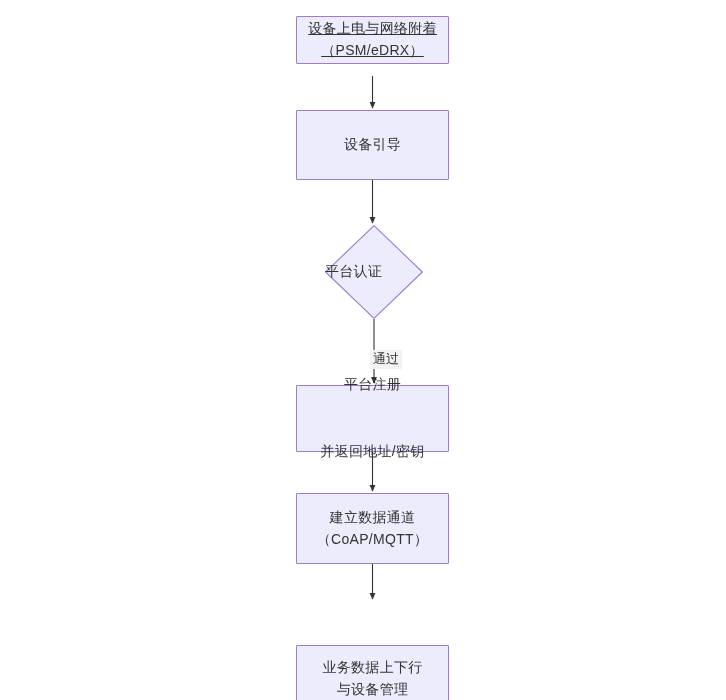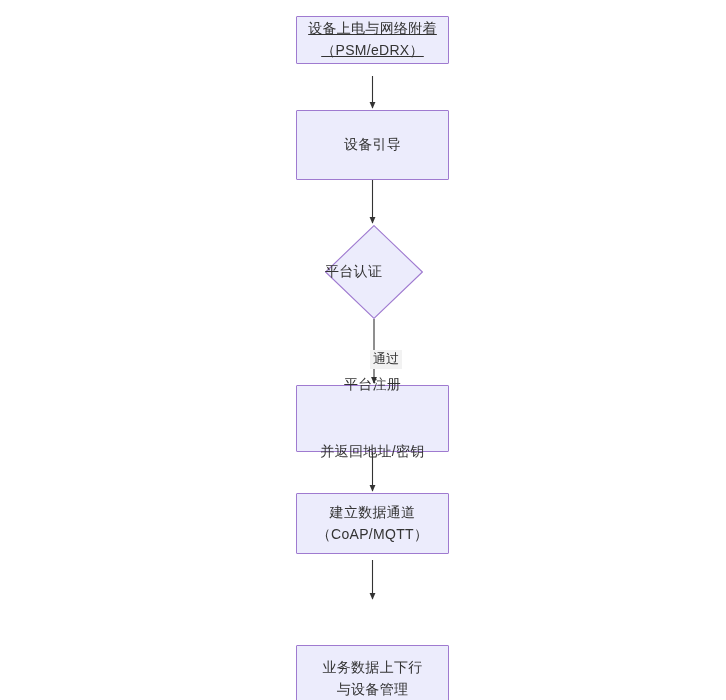--- a/index.html
+++ b/index.html
@@ -121,21 +121,21 @@
     <span class="decision-label">平台认证</span>
   </div>
 
   <div class="edge-label" style="left:370px; top:342px;margin-top:8px;">通过</div>
 
   <div class="node process" style="left:296px; top:385px; width:153px; height:67px;gap:45px;">
     <span class="node-line">平台注册</span>
     <span class="node-line">并返回地址/密钥</span>
   </div>
 
-  <div class="node process" style="left:296px; top:493px; width:153px; height:61px;">
+  <div class="node process" style="left:296px; top:493px; width:153px; height:71px;">
     <span class="node-line">建立数据通道</span>
     <span class="node-line">（CoAP/MQTT）</span>
   </div>
 
   <div class="node process" style="left:296px; top:601px; width:153px; height:67px;margin-top:44px;">
     <span class="node-line">业务数据上下行</span>
     <span class="node-line">与设备管理</span>
   </div>
 
 </div>

